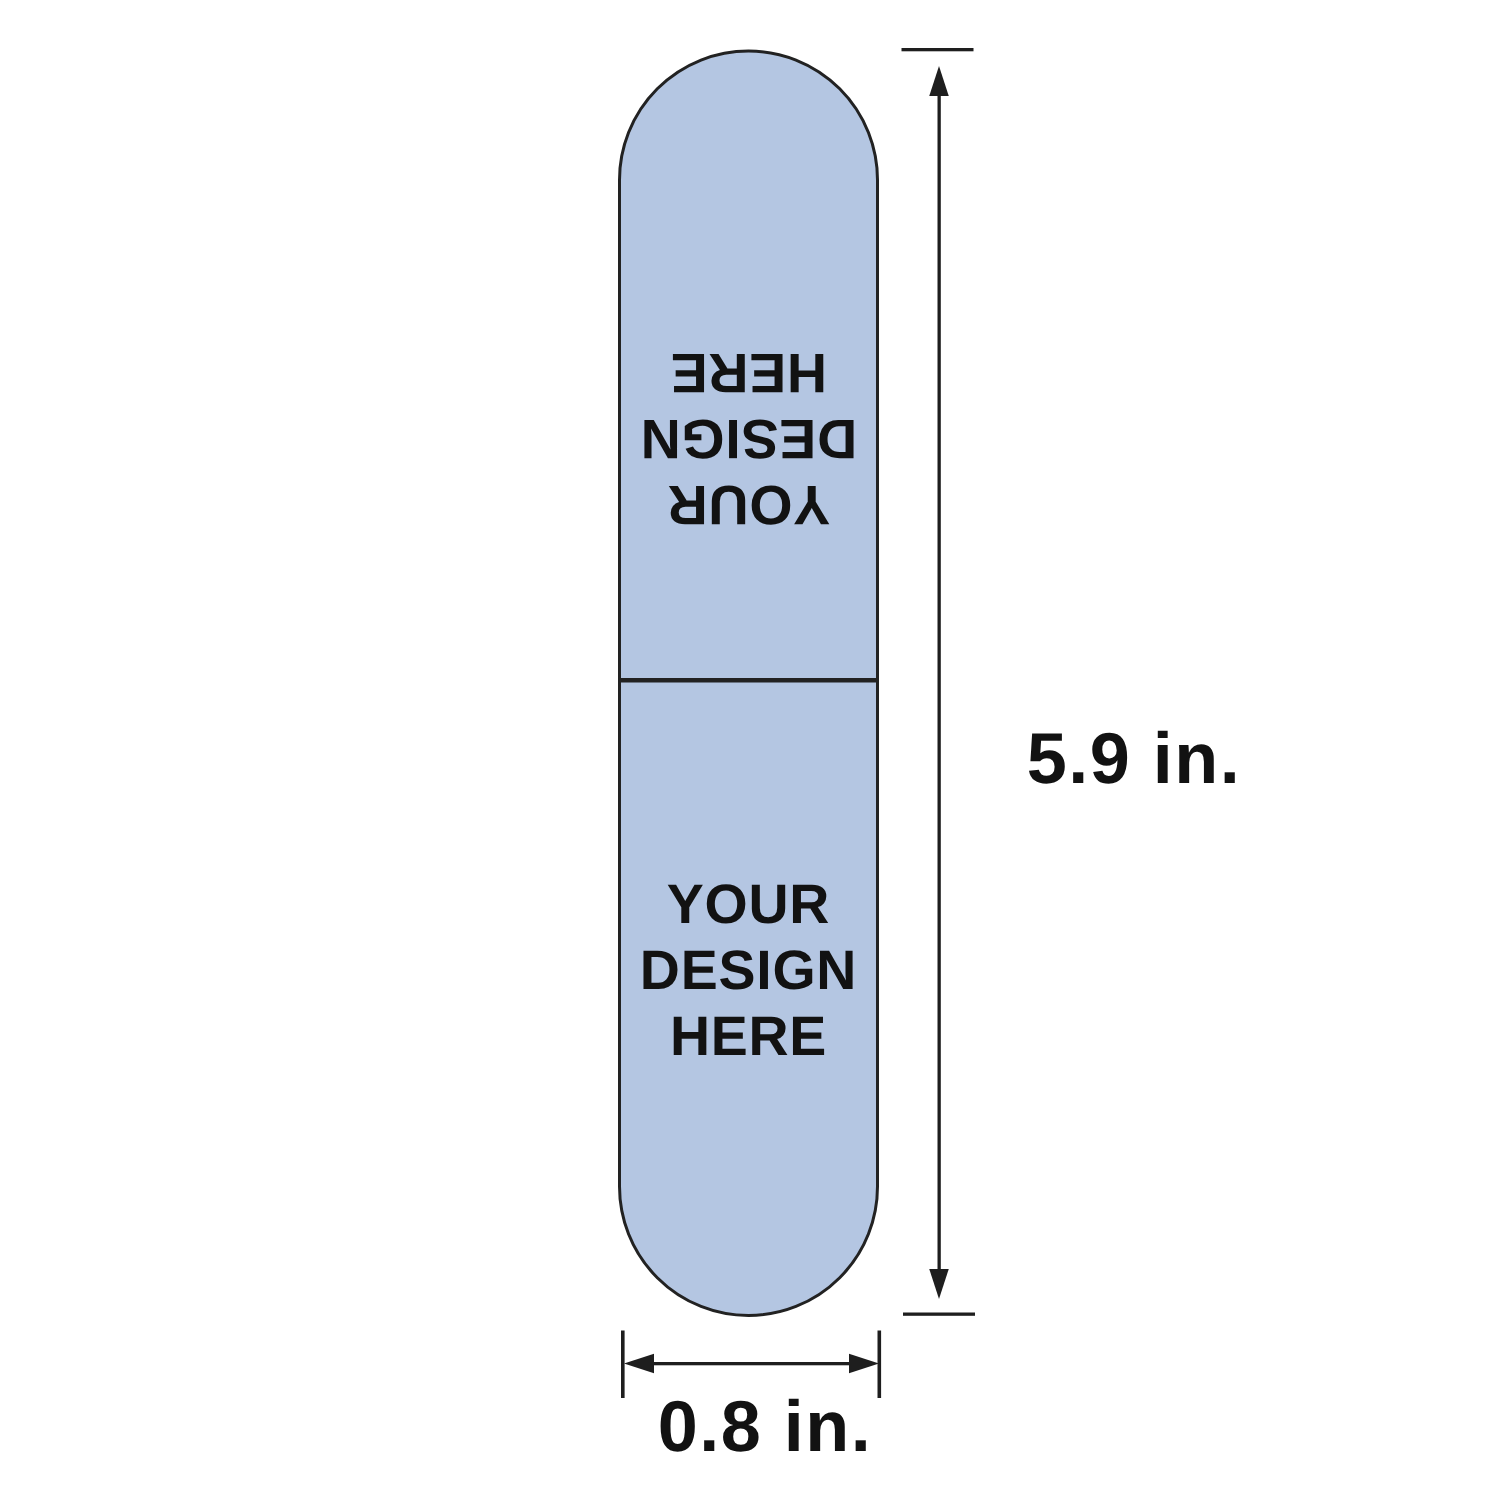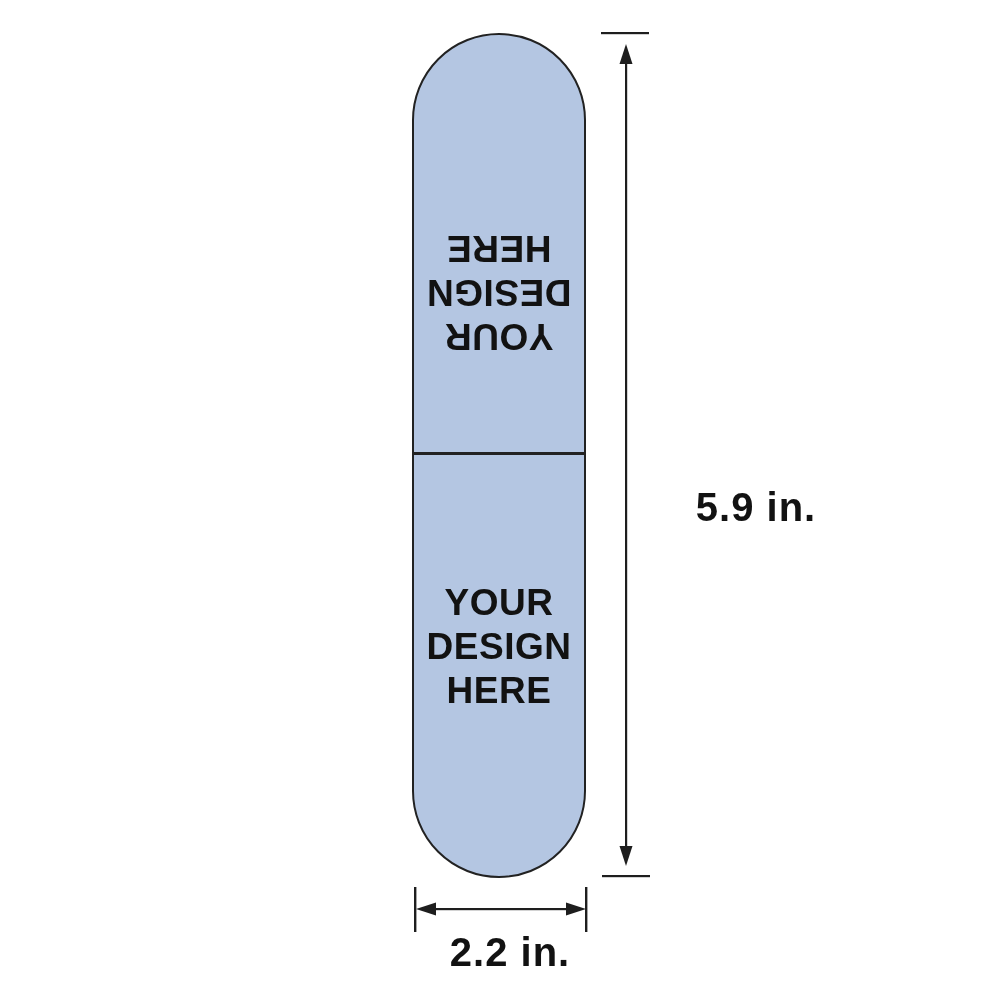--- a/index.html
+++ b/index.html
@@ -54,21 +54,21 @@
   .panel-text.bottom {
     top: 581px;
   }
   .dim-svg {
     position: absolute;
     display: block;
   }
   .dim-label {
     position: absolute;
     font-weight: 700;
-    font-size: 40px;
+    font-size: 48px;
     line-height: 52px;
     letter-spacing: 1px;
     color: #121212;
     text-align: center;
     white-space: nowrap;
   }
   .dim-label.height-label {
     left: 636px;
     top: 481px;
     width: 240px;
@@ -121,15 +121,15 @@
 
     <rect x="177" y="3" width="2.4" height="45" fill="#1e1e1e"></rect>
 
     <rect x="20" y="24" width="146" height="2.2" fill="#1e1e1e"></rect>
 
     <polygon points="8,25 28,18.5 28,31.5" fill="#1e1e1e"></polygon>
 
     <polygon points="178,25 158,18.5 158,31.5" fill="#1e1e1e"></polygon>
   </svg>
 
-  <div class="dim-label width-label">2.2 in.</div>
+  <div class="dim-label width-label">0.8 in.</div>
 
 </div>
 
 </body></html>

